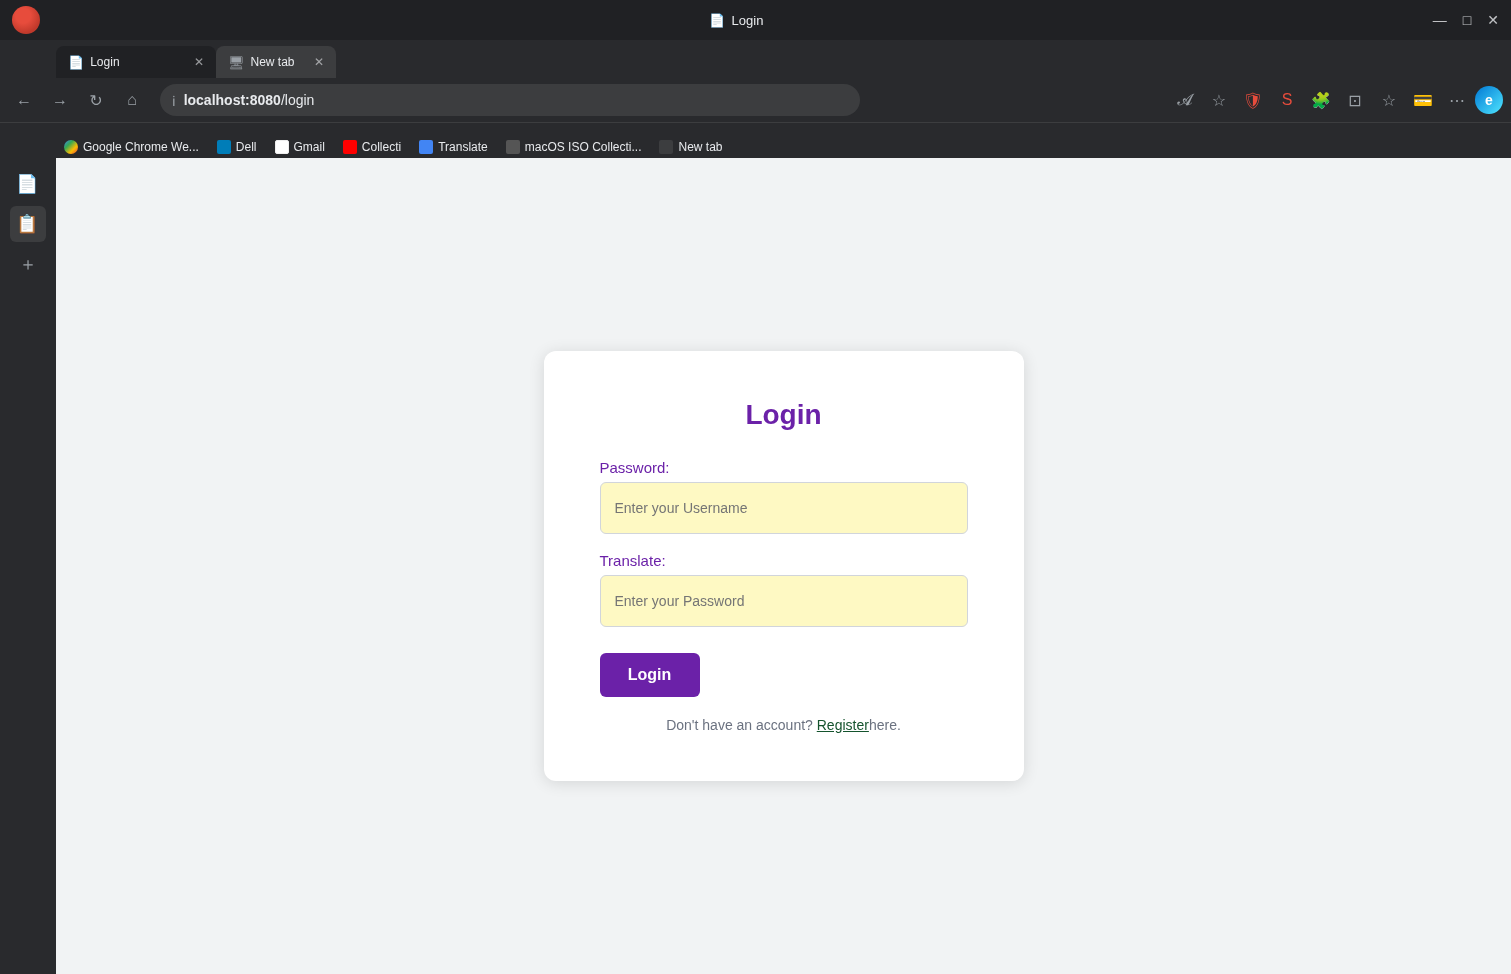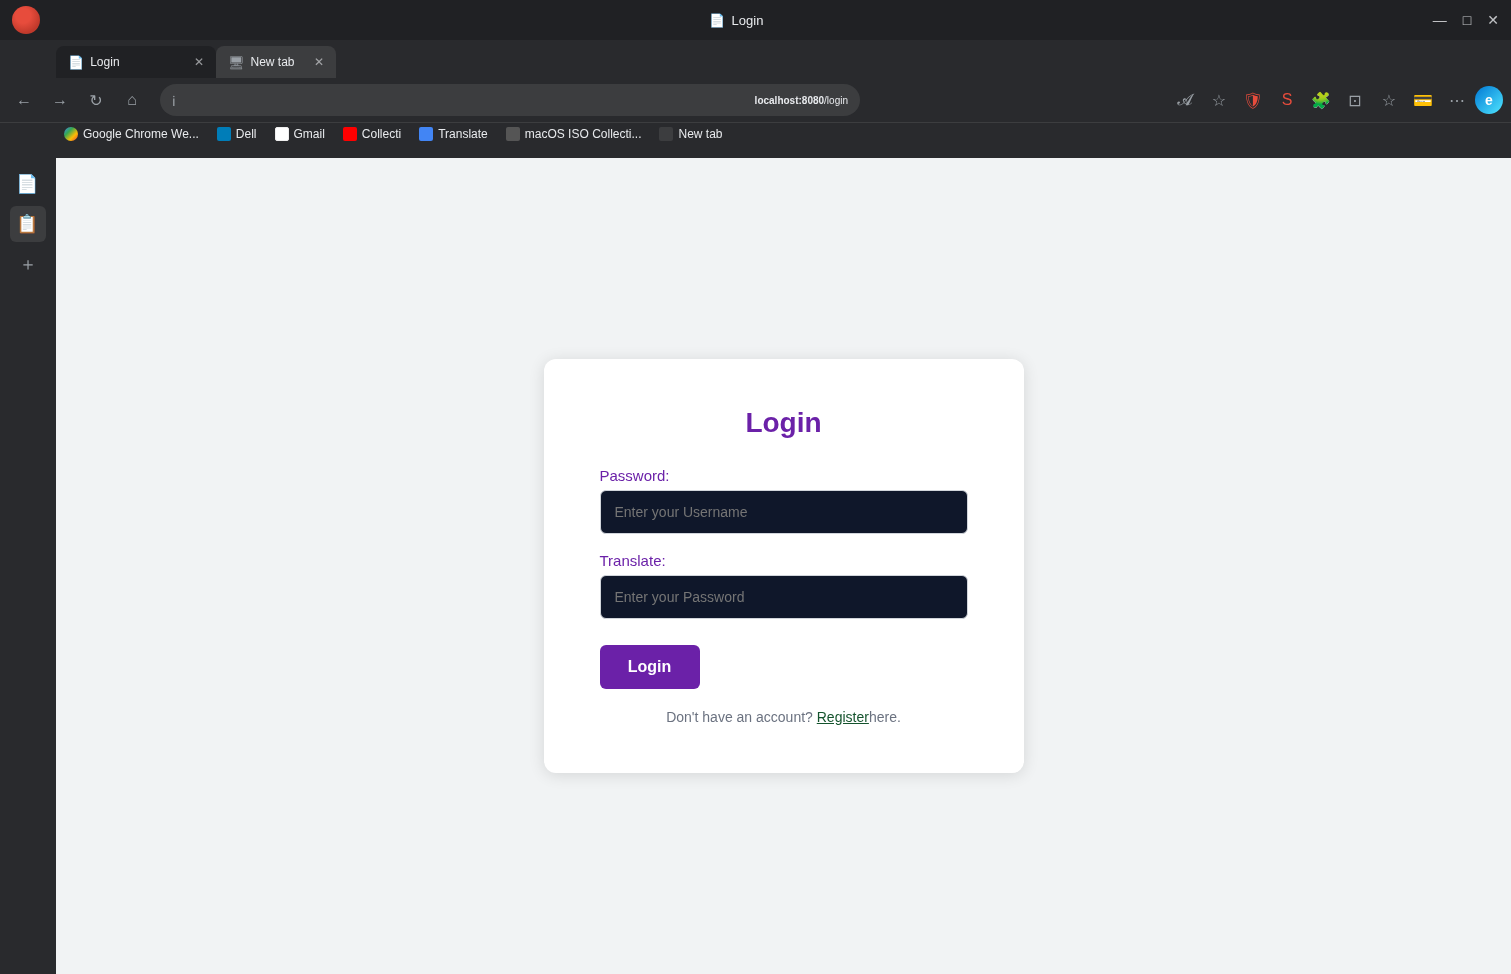--- a/index.html
+++ b/index.html
@@ -77,40 +77,40 @@
       height: 32px;
       background: #3c3d3f;
       border-radius: 16px;
       display: flex; align-items: center;
       padding: 0 12px;
       gap: 8px;
       max-width: 700px;
       margin: 0 8px;
     }
     .address-bar-info { color: #9aa0a6; font-size: 14px; }
-    .address-text { color: #e8eaed; font-size: 10px; flex: 1; text-align: right; }
+    .address-text { color: #e8eaed; font-size: 14px; flex: 1; }
     .toolbar-right {
       display: flex; align-items: center; gap: 2px; margin-left: auto;
     }
     .toolbar-icon-btn {
       width: 32px; height: 32px;
       border-radius: 50%;
       border: none; background: transparent;
       color: #9aa0a6;
       display: flex; align-items: center; justify-content: center;
       cursor: pointer; font-size: 16px;
     }
 
     
     .bookmarks-bar {
       height: 36px;
       background: #292a2d;
       display: flex;
-      align-items: flex-start;
-      padding: 0 56px 16px 56px;
+      align-items: flex-end;
+      padding: 0 56px 0 56px;
       gap: 2px;
       border-top: 1px solid #3c3d3f;
     }
     .bookmark-item {
       display: flex; align-items: center; gap: 5px;
       padding: 4px 8px;
       border-radius: 4px;
       cursor: pointer;
       color: #e8eaed;
       font-size: 12px;
@@ -176,27 +176,27 @@
     }
     .form-label {
       color: #6b21a8;
       font-size: 15px;
       font-weight: 500;
       margin-bottom: 6px;
       display: block;
     }
     .form-input {
       width: 100%;
-      height: 44px;
+      height: 52px;
       border: 1px solid #d1d5db;
       border-radius: 6px;
       padding: 0 14px;
       font-size: 14px;
       color: #6b7280;
-      background: #0f172a;
+      background: #fef9c3;
       outline: none;
       margin-bottom: 18px;
     }
     .form-group { display: flex; flex-direction: column; }
     .login-btn {
       width: 100px;
       height: 44px;
       background: #6b21a8;
       color: #fff;
       border: none;

